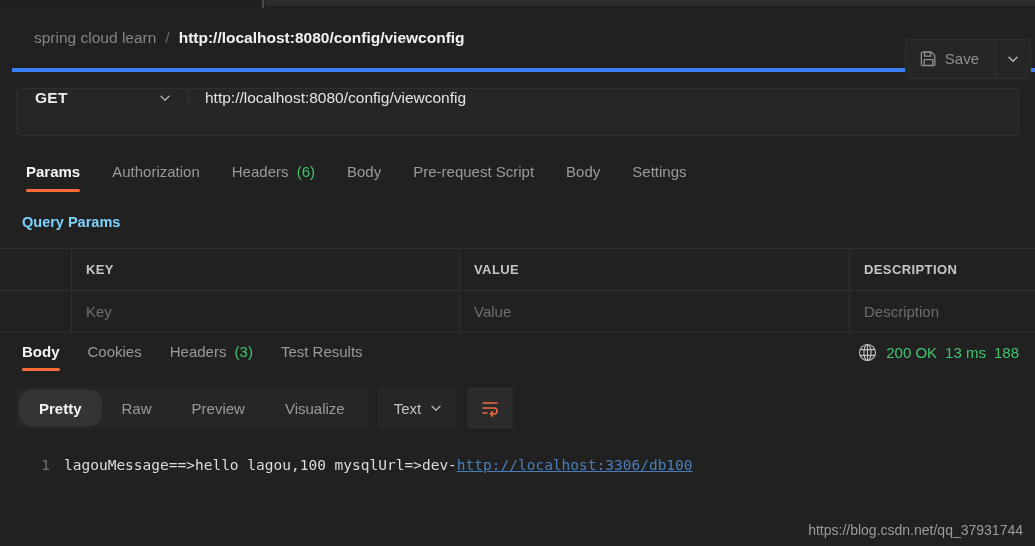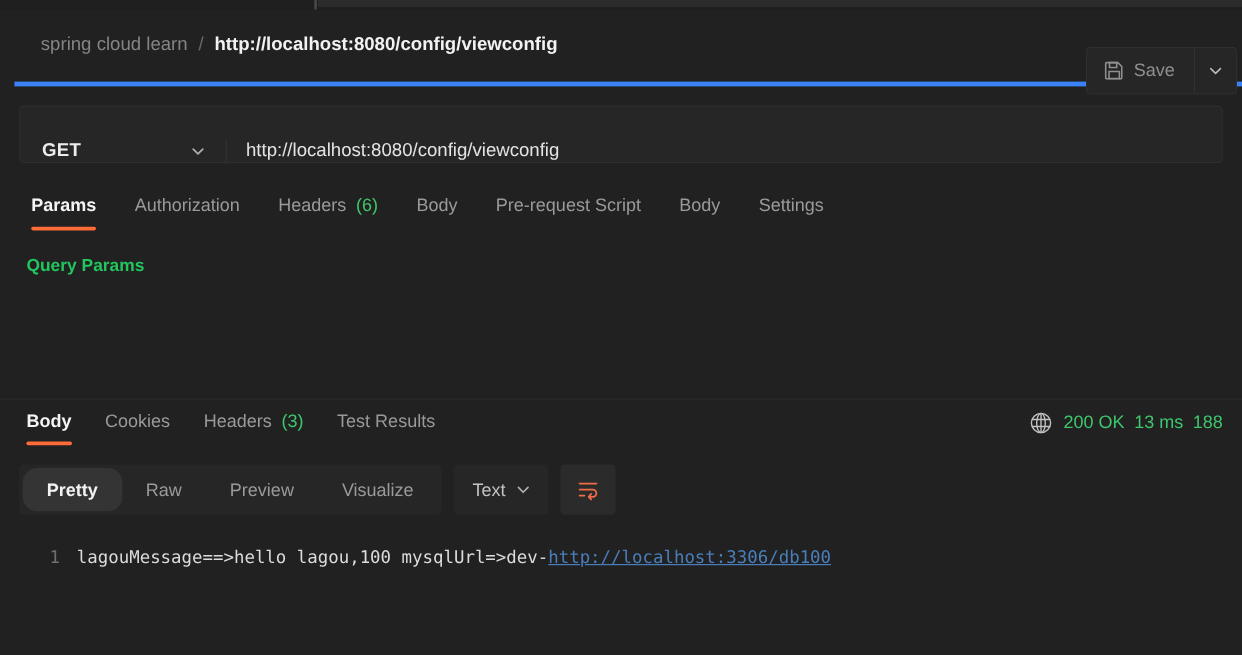--- a/index.html
+++ b/index.html
@@ -111,21 +111,21 @@
   .url-row {
     position: absolute;
     top: 73px; left: 0;
     width: 1035px; height: 78px;
     display: flex;
     align-items: center;
     padding: 0 16px;
   }
   .url-box {
     display: flex;
-    align-items: flex-end;
+    align-items: flex-start;
     width: 100%;
     height: 48px;
     background: #262626;
     border: 1px solid #2f2f2f;
     border-radius: 4px;
     overflow: hidden;
   }
   .method-sel {
     display: flex;
     align-items: center;
@@ -182,21 +182,21 @@
     border-radius: 2px;
   }
   .cnt-green { color: #3fc66c; margin-left: 4px; }
 
   
   .qp-title {
     position: absolute;
     top: 214px; left: 22px;
     font-size: 14.5px;
     font-weight: bold;
-    color: #22c55e;
+    color: #7dd3fc;
   }
   .qp-table {
     position: absolute;
     top: 248px; left: 0;
     width: 1035px;
     border-top: 1px solid #303030;
   }
   .qp-row {
     display: flex;
     width: 1035px;
@@ -441,20 +441,34 @@
     <div class="rtab">
       <span>Body</span>
     </div>
     <div class="rtab">
       <span>Settings</span>
     </div>
   </div>
 
   <div class="qp-title">Query Params</div>
 
+  <div class="qp-table">
+    <div class="qp-row qp-head">
+      <div class="qp-cell qp-gutter"></div>
+      <div class="qp-cell qp-key">KEY</div>
+      <div class="qp-cell qp-val">VALUE</div>
+      <div class="qp-cell qp-desc">DESCRIPTION</div>
+    </div>
+    <div class="qp-row qp-body">
+      <div class="qp-cell qp-gutter"></div>
+      <div class="qp-cell qp-key">Key</div>
+      <div class="qp-cell qp-val">Value</div>
+      <div class="qp-cell qp-desc">Description</div>
+    </div>
+  </div>
 
   <div class="resp-pane">
 
     <div class="resp-tabs">
       <div class="left">
         <div class="stab active">
           <span>Body</span>
         </div>
         <div class="stab">
           <span>Cookies</span>
@@ -518,14 +532,15 @@
         </span>
       </div>
     </div>
 
     <div class="body-content">
       <div class="ln">1</div>
       <div class="code"><span>lagouMessage==&gt;hello lagou,100 mysqlUrl=&gt;dev-</span><a href="#">http://localhost:3306/db100</a></div>
     </div>
   </div>
 
+  <div class="watermark">https://blog.csdn.net/qq_37931744</div>
 
 </div>
 
 </body></html>

